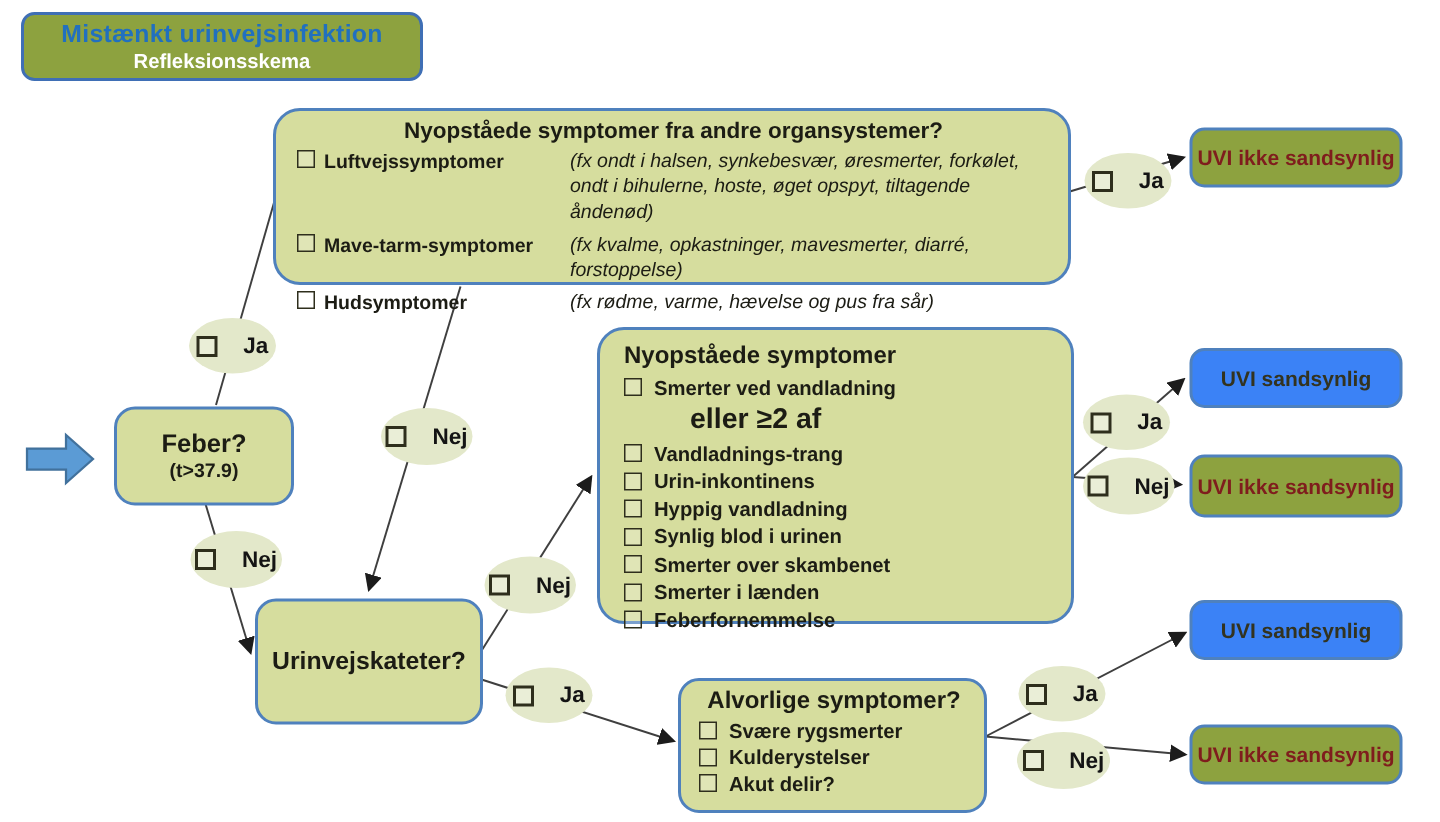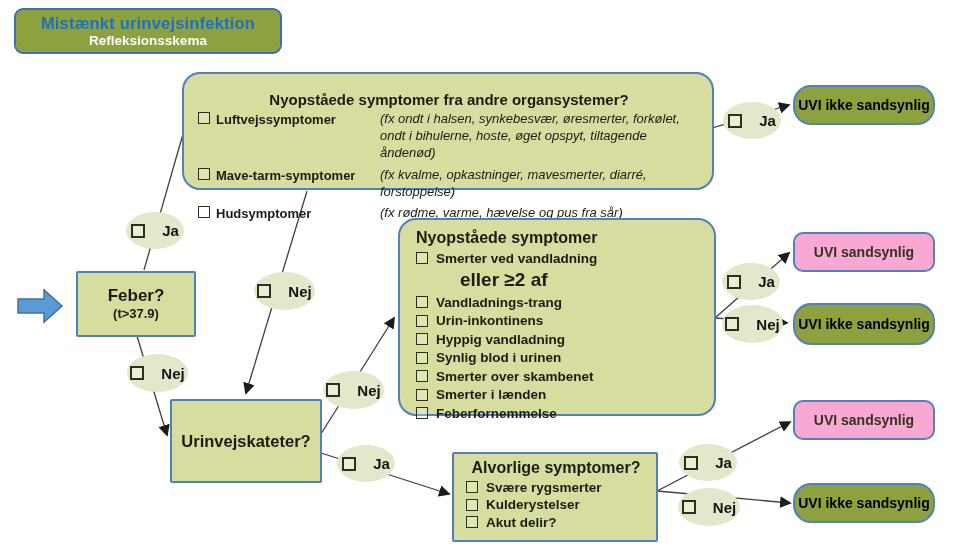--- a/index.html
+++ b/index.html
@@ -5,21 +5,21 @@
   html,body{margin:0;padding:0;background:#ffffff;}
   .stage{
     position:relative;width:960px;height:548px;background:#ffffff;overflow:hidden;
     font-family:"Liberation Sans", sans-serif;color:#1c1c14;
   }
   svg.connectors{position:absolute;inset:0;z-index:0;}
 
   
   .node{
     position:absolute;z-index:1;box-sizing:border-box;
-    background:#d6dd9e;border:2px solid #4f81bd;border-radius:2px;
+    background:#d6dd9e;border:2px solid #4f81bd;border-radius:14px;
   }
   .node.big{border-radius:18px;}
 
   
   .title-box{
     position:absolute;z-index:1;box-sizing:border-box;left:14px;top:8px;width:268px;height:46px;
     background:#8da23f;border:2.5px solid #3f6fb5;border-radius:9px;
     display:flex;flex-direction:column;align-items:center;justify-content:center;line-height:1.15;
   }
   .title-box .l1{color:#2170bf;font-size:16.5px;font-weight:600;letter-spacing:.2px;}
@@ -34,21 +34,21 @@
   }
 
   
   .cb{
     display:inline-block;box-sizing:border-box;flex:0 0 auto;
     width:12px;height:12px;border:1.5px solid #2e2e1c;background:rgba(255,255,255,.25);
   }
   .oval .cb{width:14px;height:14px;border-width:2px;}
 
   
-  .organ{left:182px;top:72px;width:532px;height:118px;padding:16px 12px 4px 14px;}
+  .organ{left:182px;top:72px;width:532px;height:118px;padding:4px 12px 4px 14px;}
   .organ .box-title{text-align:center;font-weight:700;font-size:15px;margin:1px 0 3px;}
   .organ .grid{display:grid;grid-template-columns:176px 1fr;column-gap:6px;row-gap:5px;}
   .organ .lab{display:flex;align-items:flex-start;gap:6px;font-weight:700;font-size:13px;padding-top:1px;}
   .organ .desc{font-style:italic;font-size:13px;line-height:1.3;font-weight:500;}
 
   
   .feber{left:76px;top:271px;width:120px;height:66px;display:flex;flex-direction:column;
     align-items:center;justify-content:center;line-height:1.2;}
   .feber .t{font-weight:700;font-size:17px;}
   .feber .s{font-weight:700;font-size:13px;text-align:center;}
@@ -68,22 +68,22 @@
   .alvorlige .box-title{font-weight:700;font-size:16px;text-align:center;margin-bottom:1px;}
   .alvorlige .row{margin:2.5px 0;font-size:13.5px;}
 
   
   .outcome{
     position:absolute;z-index:1;box-sizing:border-box;left:793px;width:142px;height:40px;
     border:2px solid #4f81bd;border-radius:10px;
     display:flex;align-items:center;justify-content:center;
     font-size:14px;font-weight:600;text-align:center;
   }
-  .outcome.dark{background:#8da23f;color:#000000;border-radius:18px;}
-  .outcome.light{background:#f9a8d4;color:#33331f;}
+  .outcome.dark{background:#8da23f;color:#7f1d1d;}
+  .outcome.light{background:#3b82f6;color:#33331f;}
 </style>
 </head>
 <body>
 
 <div class="stage">
 
   <svg class="connectors" viewBox="0 0 960 548">
     <defs>
       <marker id="arrow" viewBox="0 0 10 10" refX="8.5" refY="5" markerWidth="9" markerHeight="9" orient="auto-start-reverse">
         <path d="M0,0 L10,5 L0,10 z" fill="#1c1c1c"></path>

